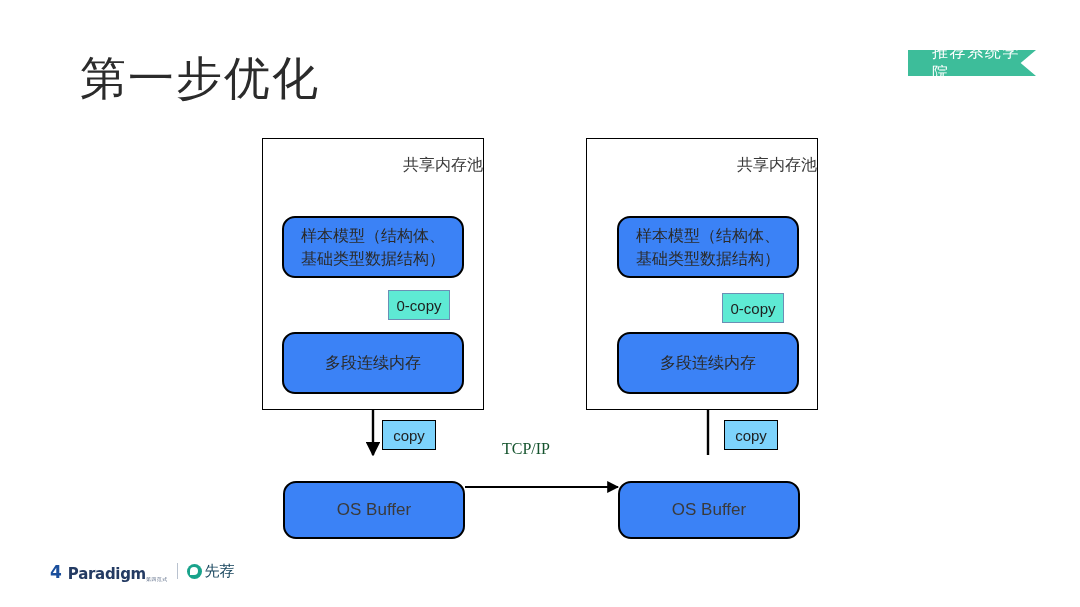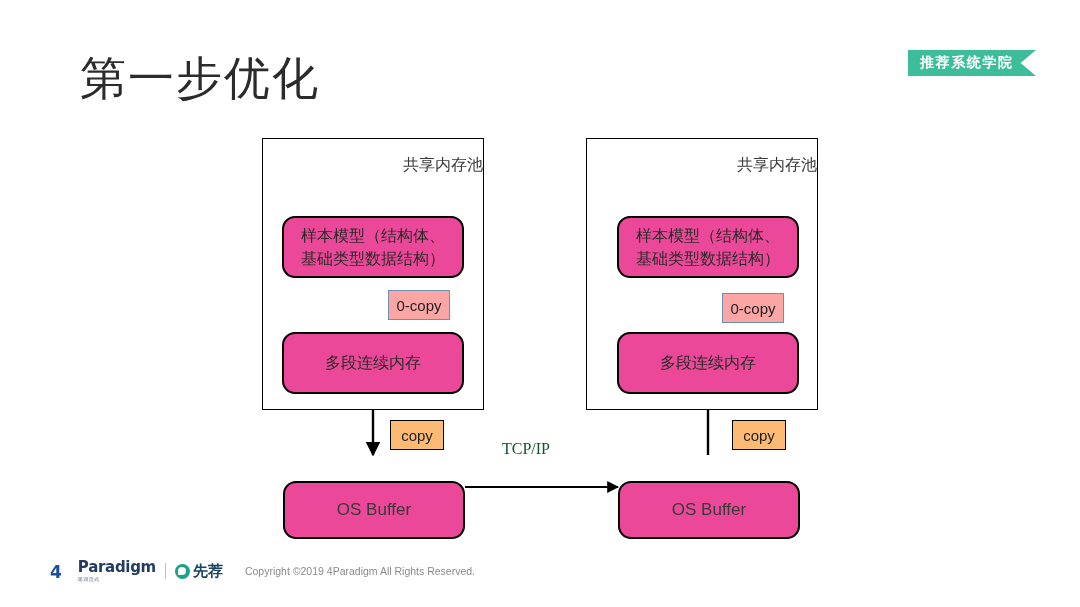--- a/index.html
+++ b/index.html
@@ -29,25 +29,25 @@
     inset: 0;
     background: #3dbd9a;
     -webkit-clip-path: polygon(0 0, 100% 0, 100% 100%, 0 100%, 0 100%);
     clip-path: polygon(0% 0%, 100% 0%, 100% 0%, 88% 50%, 100% 100%, 100% 100%, 0% 100%);
   }
   .badge-text {
     position: absolute;
     inset: 0;
     display: flex;
     align-items: center;
-    padding-left: 12px;
-    font-size: 14px;
+    padding-left: 24px;
+    font-size: 16px;
     letter-spacing: 1.6px;
     color: #ffffff;
-    font-weight: bold;
+    font-weight: normal;
     font-family: "DejaVu Sans", sans-serif;
   }
 
   
   .slide-title {
     position: absolute;
     left: 72px;
     top: 48px;
     font-size: 46px;
     letter-spacing: 2px;
@@ -80,62 +80,61 @@
     text-align: right;
     font-size: 16px;
     color: #3a3a3a;
     font-family: "DejaVu Sans", sans-serif;
   }
 
   .rbox {
     position: absolute;
     border: 2px solid #000000;
     border-radius: 13px;
-    background: #ec4899;
+    background: #3b82f6;
     box-sizing: border-box;
     display: flex;
     align-items: center;
     justify-content: center;
     text-align: center;
     font-size: 16px;
     color: #2b2b2b;
     line-height: 1.45;
     font-family: "DejaVu Sans", sans-serif;
   }
   .rbox.en {
     font-family: "Liberation Sans", sans-serif;
     font-size: 17px;
     color: #3a3a3a;
     margin-top: 23px;
   }
 
   .tag-zero {
     position: absolute;
-    background: #fca5a5;
+    background: #5eead4;
     border: 1.6px solid #6b8fb5;
     box-sizing: border-box;
     display: flex;
     align-items: center;
     justify-content: center;
     font-size: 15px;
     color: #1f1f1f;
     font-family: "Liberation Sans", sans-serif;
   }
   .tag-copy {
     position: absolute;
-    background: #fdba74;
+    background: #7dd3fc;
     border: 1.6px solid #000000;
     box-sizing: border-box;
     display: flex;
     align-items: center;
     justify-content: center;
     font-size: 15px;
     color: #1f1f1f;
     font-family: "Liberation Sans", sans-serif;
-    margin-left: 8px;
   }
   .net-label {
     position: absolute;
     font-size: 16px;
     color: #14532d;
     font-family: Liberation Serif, serif;
     white-space: nowrap;
   }
 
   
@@ -156,23 +155,24 @@
     font-family: "DejaVu Sans", sans-serif;
     font-size: 17px;
     font-weight: bold;
     color: #1b4f9c;
     line-height: 1;
     position: relative;
     top: -1px;
   }
   .logo-4p-text {
     display: flex;
-    flex-direction: column;
+    flex-direction: row;
     line-height: 1;
-    margin-left: 16px;
+    margin-left: 6px;
+    align-items: flex-end;
   }
   .logo-4p-main {
     font-family: "DejaVu Sans", sans-serif;
     font-size: 15px;
     font-weight: bold;
     color: #243b63;
     letter-spacing: -0.3px;
   }
   .logo-4p-sub {
     font-family: "DejaVu Sans", sans-serif;
@@ -205,21 +205,21 @@
     left: 3.5px;
     top: 3px;
     width: 8px;
     height: 8px;
     border-radius: 50% 50% 50% 0;
     background: #ffffff;
   }
   .logo-xj-text {
     font-family: "DejaVu Sans", sans-serif;
     font-size: 15px;
-    font-weight: bold;
+    font-weight: normal;
     color: #19465e;
   }
   .copyright {
     margin-left: 22px;
     font-size: 10.5px;
     color: #8a8a8a;
     font-family: "Liberation Sans", sans-serif;
     white-space: nowrap;
   }
 </style>
@@ -287,14 +287,13 @@
     <span class="logo-4p-text">
       <span class="logo-4p-main">Paradigm</span>
       <span class="logo-4p-sub">第四范式</span>
     </span>
   </div>
   <div class="logo-div"></div>
   <div class="logo-xj">
     <span class="logo-xj-mark"></span>
     <span class="logo-xj-text">先荐</span>
   </div>
-  <div class="copyright">Copyright ©2019 4Paradigm All Rights Reserved.</div>
 </div>
 
 </body></html>

